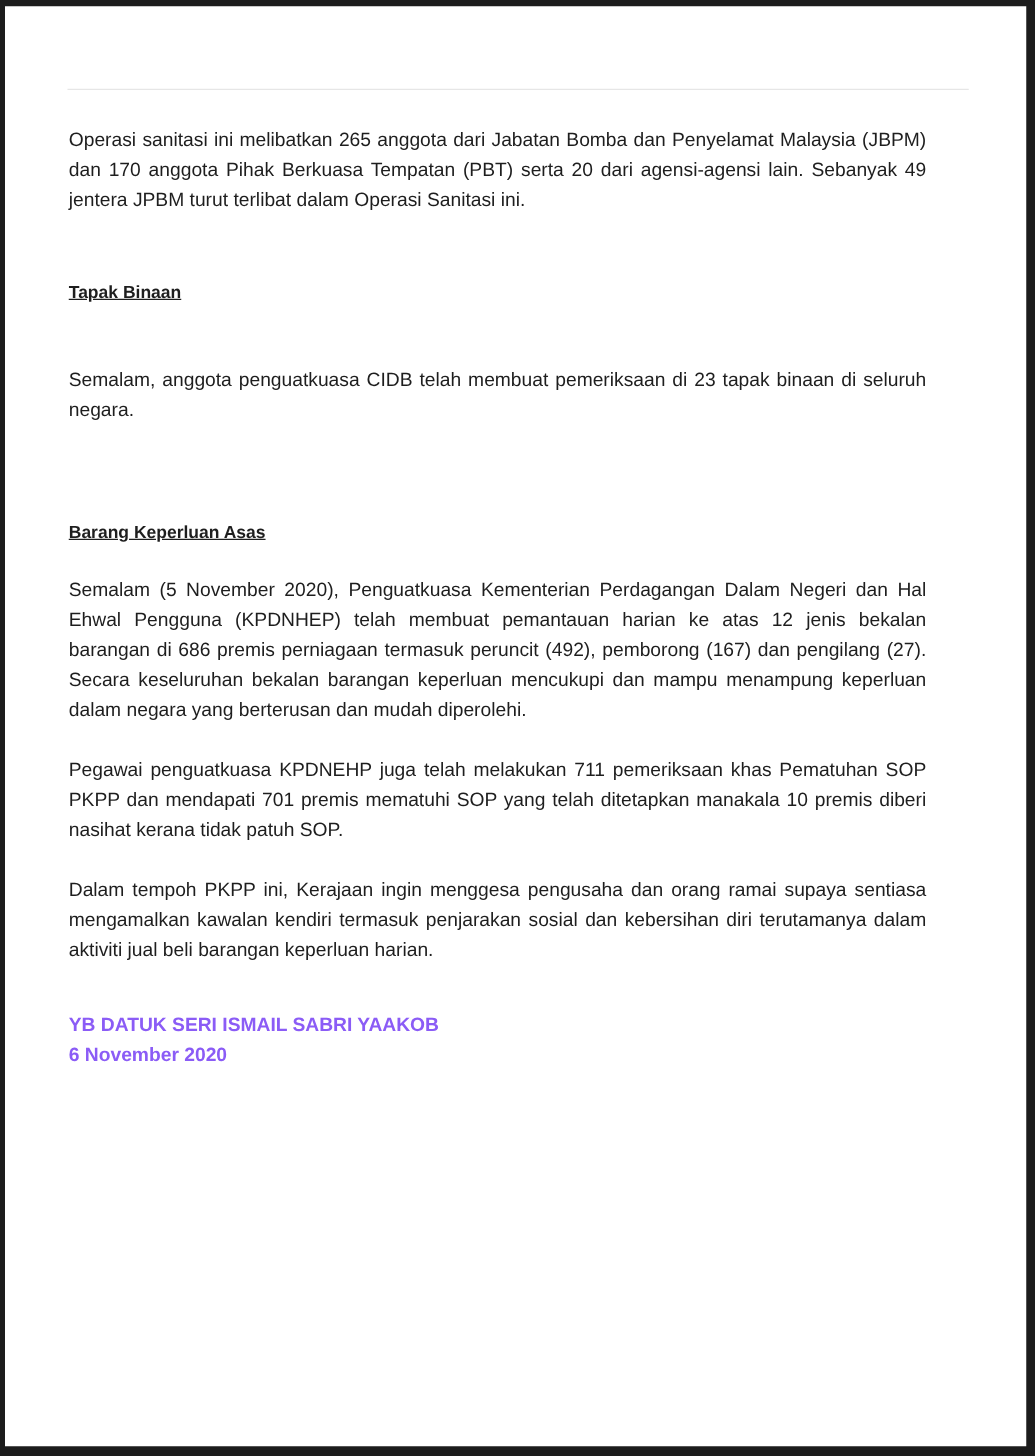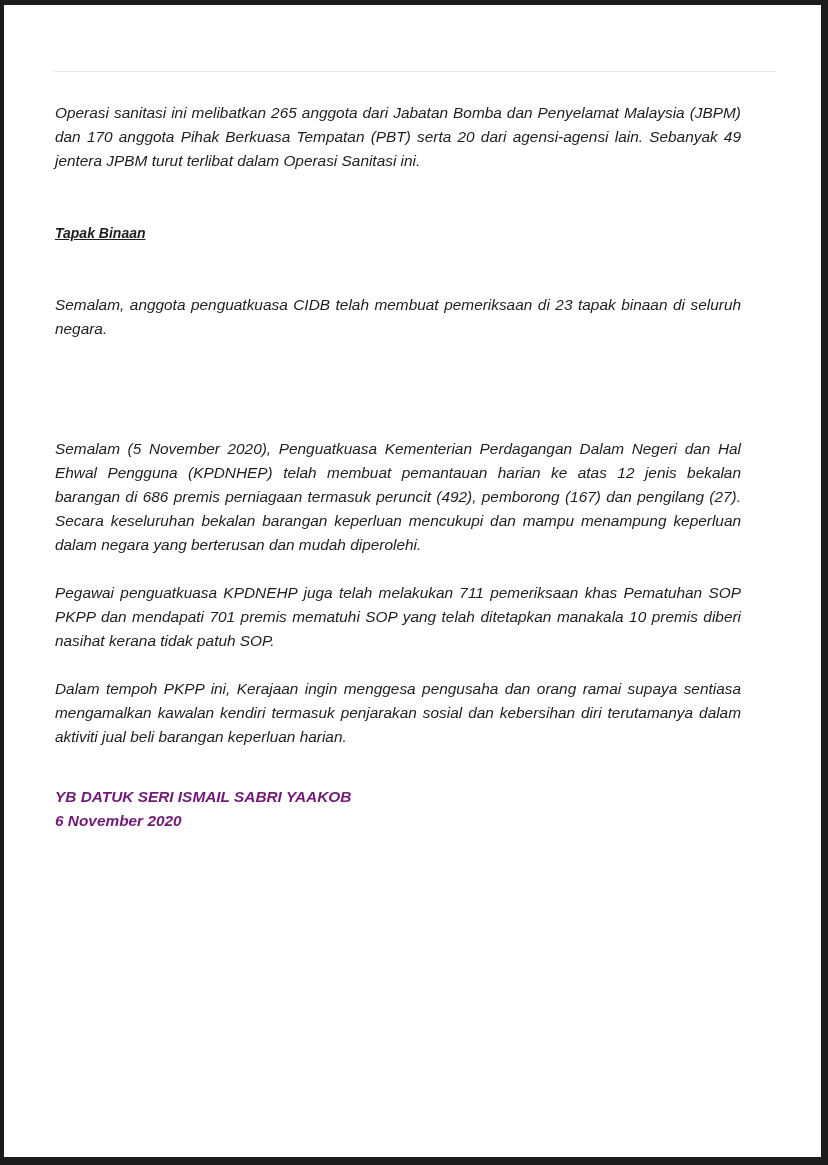--- a/index.html
+++ b/index.html
@@ -22,39 +22,38 @@
       width: 721px; height: 1px;
       background: #e6e6e6;
     }
     .content {
       position: absolute;
       left: 51px; top: 96px;
       width: 686px;
       color: #1e1e1e;
       font-size: 15.4px;
       line-height: 24px;
-      font-style: italic;
     }
     .content p {
       margin: 0;
       text-align: justify;
     }
     .content p.last-left { text-align: justify; text-align-last: left; }
     .gap-s { height: 24px; }
     .gap-l { height: 48px; }
     .heading {
       font-weight: bold;
       text-decoration: underline;
       font-size: 14px;
     }
     .sig {
       font-weight: bold;
       font-size: 15.4px;
       line-height: 24px;
-      color: #701a75;
+      color: #8b5cf6;
     }
   </style>
 </head>
 <body>
 
 <div class="page">
   <div class="rule"></div>
 
   <div class="content">
     <p class="last-left">Operasi sanitasi ini melibatkan 265 anggota dari Jabatan Bomba dan Penyelamat Malaysia (JBPM) dan 170 anggota Pihak Berkuasa Tempatan (PBT) serta 20 dari agensi-agensi lain. Sebanyak 49 jentera JPBM turut terlibat dalam Operasi Sanitasi ini.</p>
@@ -65,20 +64,21 @@
       <div class="heading">Tapak Binaan</div>
       <div class="gap-s"></div>
       <div class="gap-s"></div>
       <p class="last-left">Semalam, anggota penguatkuasa CIDB telah membuat pemeriksaan di 23 tapak binaan di seluruh negara.</p>
       <div class="gap-s"></div>
     </div>
 
     <div class="gap-l"></div>
 
     <div>
+      <div class="heading">Barang Keperluan Asas</div>
       <div class="gap-s"></div>
       <p class="last-left">Semalam (5 November 2020), Penguatkuasa Kementerian Perdagangan Dalam Negeri dan Hal Ehwal Pengguna (KPDNHEP) telah membuat pemantauan harian ke atas 12 jenis bekalan barangan di 686 premis perniagaan termasuk peruncit (492), pemborong (167) dan pengilang (27). Secara keseluruhan bekalan barangan keperluan mencukupi dan mampu menampung keperluan dalam negara yang berterusan dan mudah diperolehi.</p>
       <div class="gap-s"></div>
       <p class="last-left">Pegawai penguatkuasa KPDNEHP juga telah melakukan 711 pemeriksaan khas Pematuhan SOP PKPP dan mendapati 701 premis mematuhi SOP yang telah ditetapkan manakala 10 premis diberi nasihat kerana tidak patuh SOP.</p>
       <div class="gap-s"></div>
       <p class="last-left">Dalam tempoh PKPP ini, Kerajaan ingin menggesa pengusaha dan orang ramai supaya sentiasa mengamalkan kawalan kendiri termasuk penjarakan sosial dan kebersihan diri terutamanya dalam aktiviti jual beli barangan keperluan harian.</p>
     </div>
 
     <div class="gap-s" style="height:36px"></div>
 

